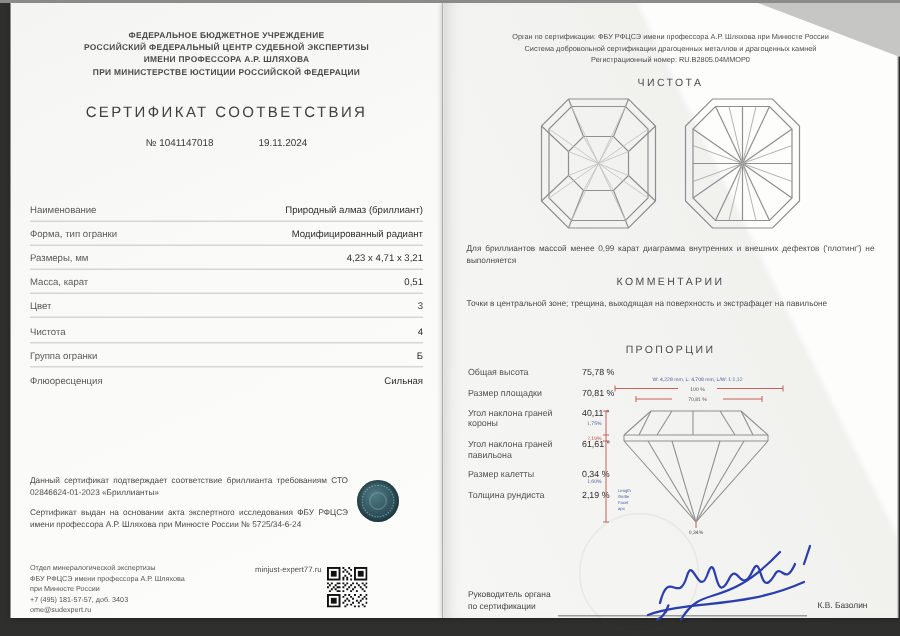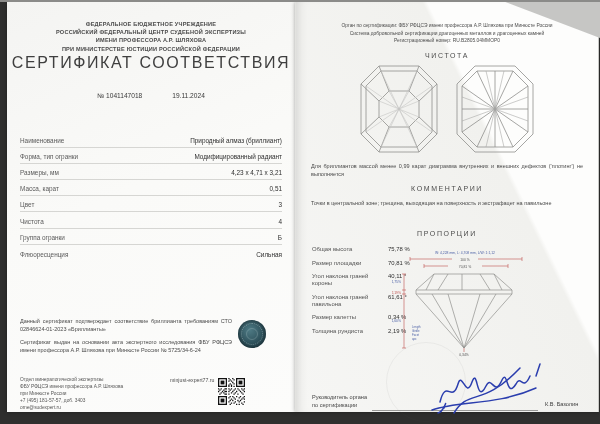--- a/index.html
+++ b/index.html
@@ -9,21 +9,21 @@
   .page{position:absolute;top:2px;height:410px;background:linear-gradient(156deg,#f4f4f2 0%,#fafaf8 45%,#fcfcfb 100%);z-index:1;}
   #page-left{left:7px;width:288px;box-shadow:0 0 4px rgba(0,0,0,.35);}
   #page-right{left:295px;width:302px;border-left:1px solid #e2e2df;border-right:1px solid #c9c9c6;
     background:linear-gradient(244deg,#fdfdfc 0%,#fdfdfc 34%,#f1f1ee 35%,#f6f6f4 100%);
     box-shadow:inset 9px 0 12px -9px rgba(0,0,0,.18), 0 0 4px rgba(0,0,0,.35);}
   #corner-gray{right:0;top:0;width:100px;height:38px;background:#c6c6c4;clip-path:polygon(0 0,100% 0,100% 100%);z-index:6;}
   #top-edge{left:0;top:0;width:600px;height:2px;background:#8b8b89;z-index:6;}
 
   
   .org-block{left:0;top:18px;width:100%;text-align:center;font-size:5.6px;line-height:8.2px;letter-spacing:.2px;color:#4a4a4a;font-weight:bold;}
-  .cert-title{left:0;top:52px;width:100%;text-align:center;font-size:16px;letter-spacing:1.6px;color:#3f3f3f;}
+  .cert-title{left:0;top:68px;width:100%;text-align:center;font-size:10px;letter-spacing:1.6px;color:#3f3f3f;}
   .cert-no-row{left:0;top:90px;width:100%;display:flex;justify-content:center;gap:30px;font-size:6.6px;color:#383838;}
   .spec-table{left:13px;top:130px;width:262px;}
   .spec-row{display:flex;justify-content:space-between;align-items:flex-end;height:16.1px;border-bottom:1px solid #d6d6d3;font-size:6.4px;padding-bottom:3px;box-sizing:border-box;}
   .spec-row:last-child{border-bottom:none;}
   .spec-label{color:#5a5a5a;}
   .spec-value{color:#2e2e2e;}
   .statements{left:13px;top:316px;width:212px;font-size:5.5px;line-height:7.6px;color:#4a4a4a;text-align:justify;}
   .statements p{margin:0 0 6px 0;}
   #seal{left:231px;top:318px;width:28px;height:28px;border-radius:50%;
     background:radial-gradient(circle at 42% 36%,#4e7a84 0%,#2f525c 55%,#20404a 100%);

